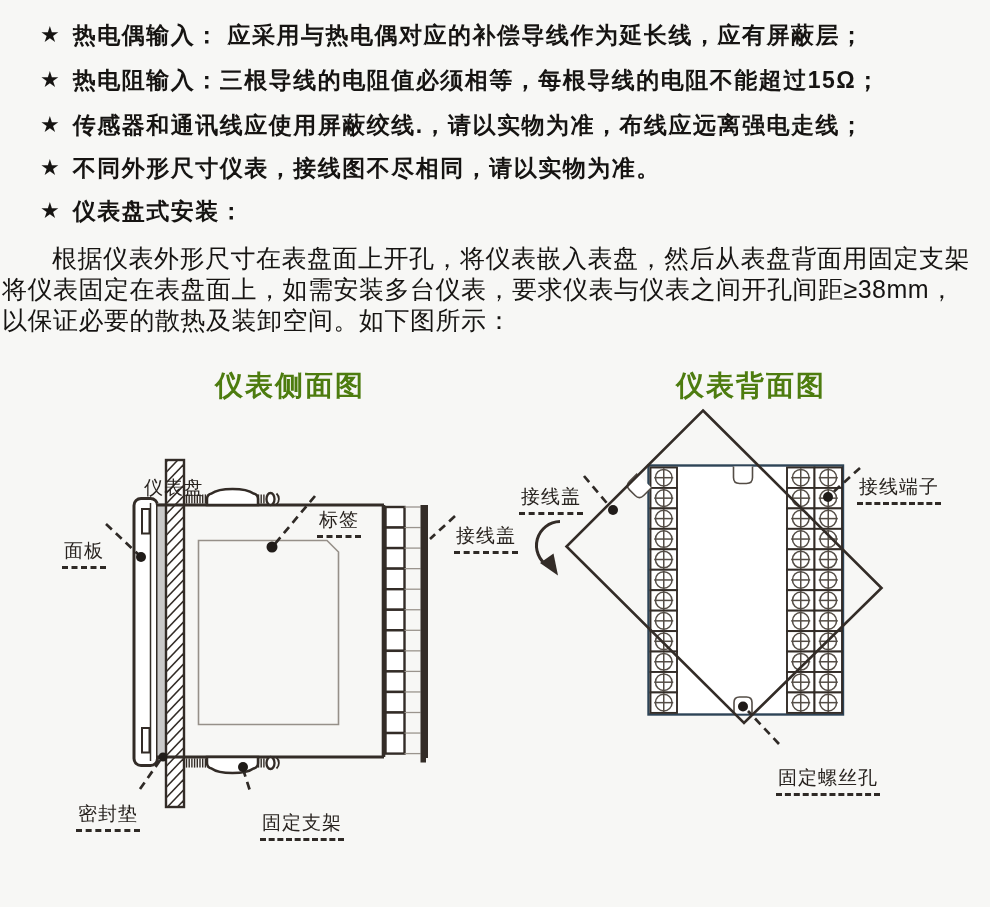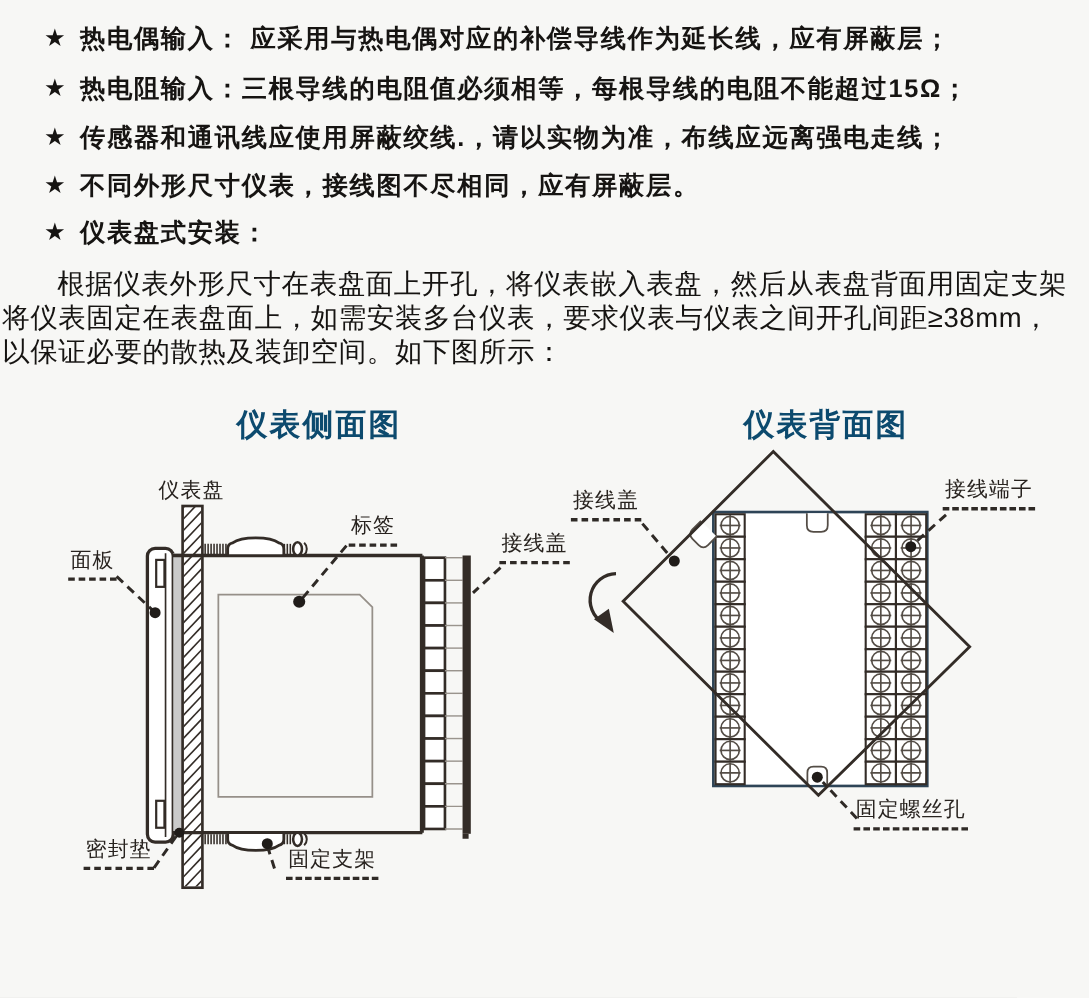--- a/index.html
+++ b/index.html
@@ -11,27 +11,27 @@
   }
   
   .bullet{position:absolute;left:40px;display:flex;align-items:flex-start;white-space:nowrap;}
   .bullet .star{font-size:22px;line-height:26px;margin-right:13px;letter-spacing:0;}
   .bullet .btext{font-size:23px;line-height:26px;font-weight:700;letter-spacing:1.5px;}
   .para-line{position:absolute;left:2px;white-space:nowrap;font-size:25px;line-height:31px;font-weight:400;letter-spacing:0.5px;}
   .indent{padding-left:50px;}
   .dia-title{
     position:absolute;white-space:nowrap;
     font-family:"Liberation Serif","DejaVu Serif",serif;
-    font-size:28px;font-weight:700;letter-spacing:2px;color:#0c4a6e;
+    font-size:28px;font-weight:700;letter-spacing:2px;color:#4d7c0f;
   }
   .note{position:absolute;left:20px;top:836px;white-space:nowrap;font-size:24px;font-weight:700;letter-spacing:1.5px;}
   
   .dlabel{
     position:absolute;white-space:nowrap;z-index:3;
-    font-size:19px;font-weight:500;letter-spacing:1px;color:#28231f;line-height:22px;
+    font-size:19px;font-weight:500;letter-spacing:1px;color:#28231f;line-height:22px;margin-top:41px;
   }
   .ul{border-bottom:3px dashed #2f2a26;padding:0 2px 4px 2px;}
   
   svg.canvas{position:absolute;left:0;top:0;z-index:1;}
   .ln{stroke:#332c27;fill:none;}
   .thin{stroke-width:1.5;}
   .coil{stroke-width:1.4;}
   .w2{stroke-width:2.4;}
   .w3{stroke-width:3;}
   .fillw{fill:#ffffff;}
@@ -59,21 +59,21 @@
     <div class="bullet" style="top:67px">
         <span class="star">★</span>
         <span class="btext">热电阻输入：三根导线的电阻值必须相等，每根导线的电阻不能超过15Ω；</span>
       </div>
     <div class="bullet" style="top:112px">
         <span class="star">★</span>
         <span class="btext">传感器和通讯线应使用屏蔽绞线.，请以实物为准，布线应远离强电走线；</span>
       </div>
     <div class="bullet" style="top:155px">
         <span class="star">★</span>
-        <span class="btext">不同外形尺寸仪表，接线图不尽相同，应有屏蔽层。</span>
+        <span class="btext">不同外形尺寸仪表，接线图不尽相同，请以实物为准。</span>
       </div>
     <div class="bullet" style="top:198px">
         <span class="star">★</span>
         <span class="btext">仪表盘式安装：</span>
       </div>
   </div>
 
   <div>
     <div class="para-line indent" style="top:243px">根据仪表外形尺寸在表盘面上开孔，将仪表嵌入表盘，然后从表盘背面用固定支架</div>
     <div class="para-line" style="top:274px">将仪表固定在表盘面上，如需安装多台仪表，要求仪表与仪表之间开孔间距≥38mm，</div>

